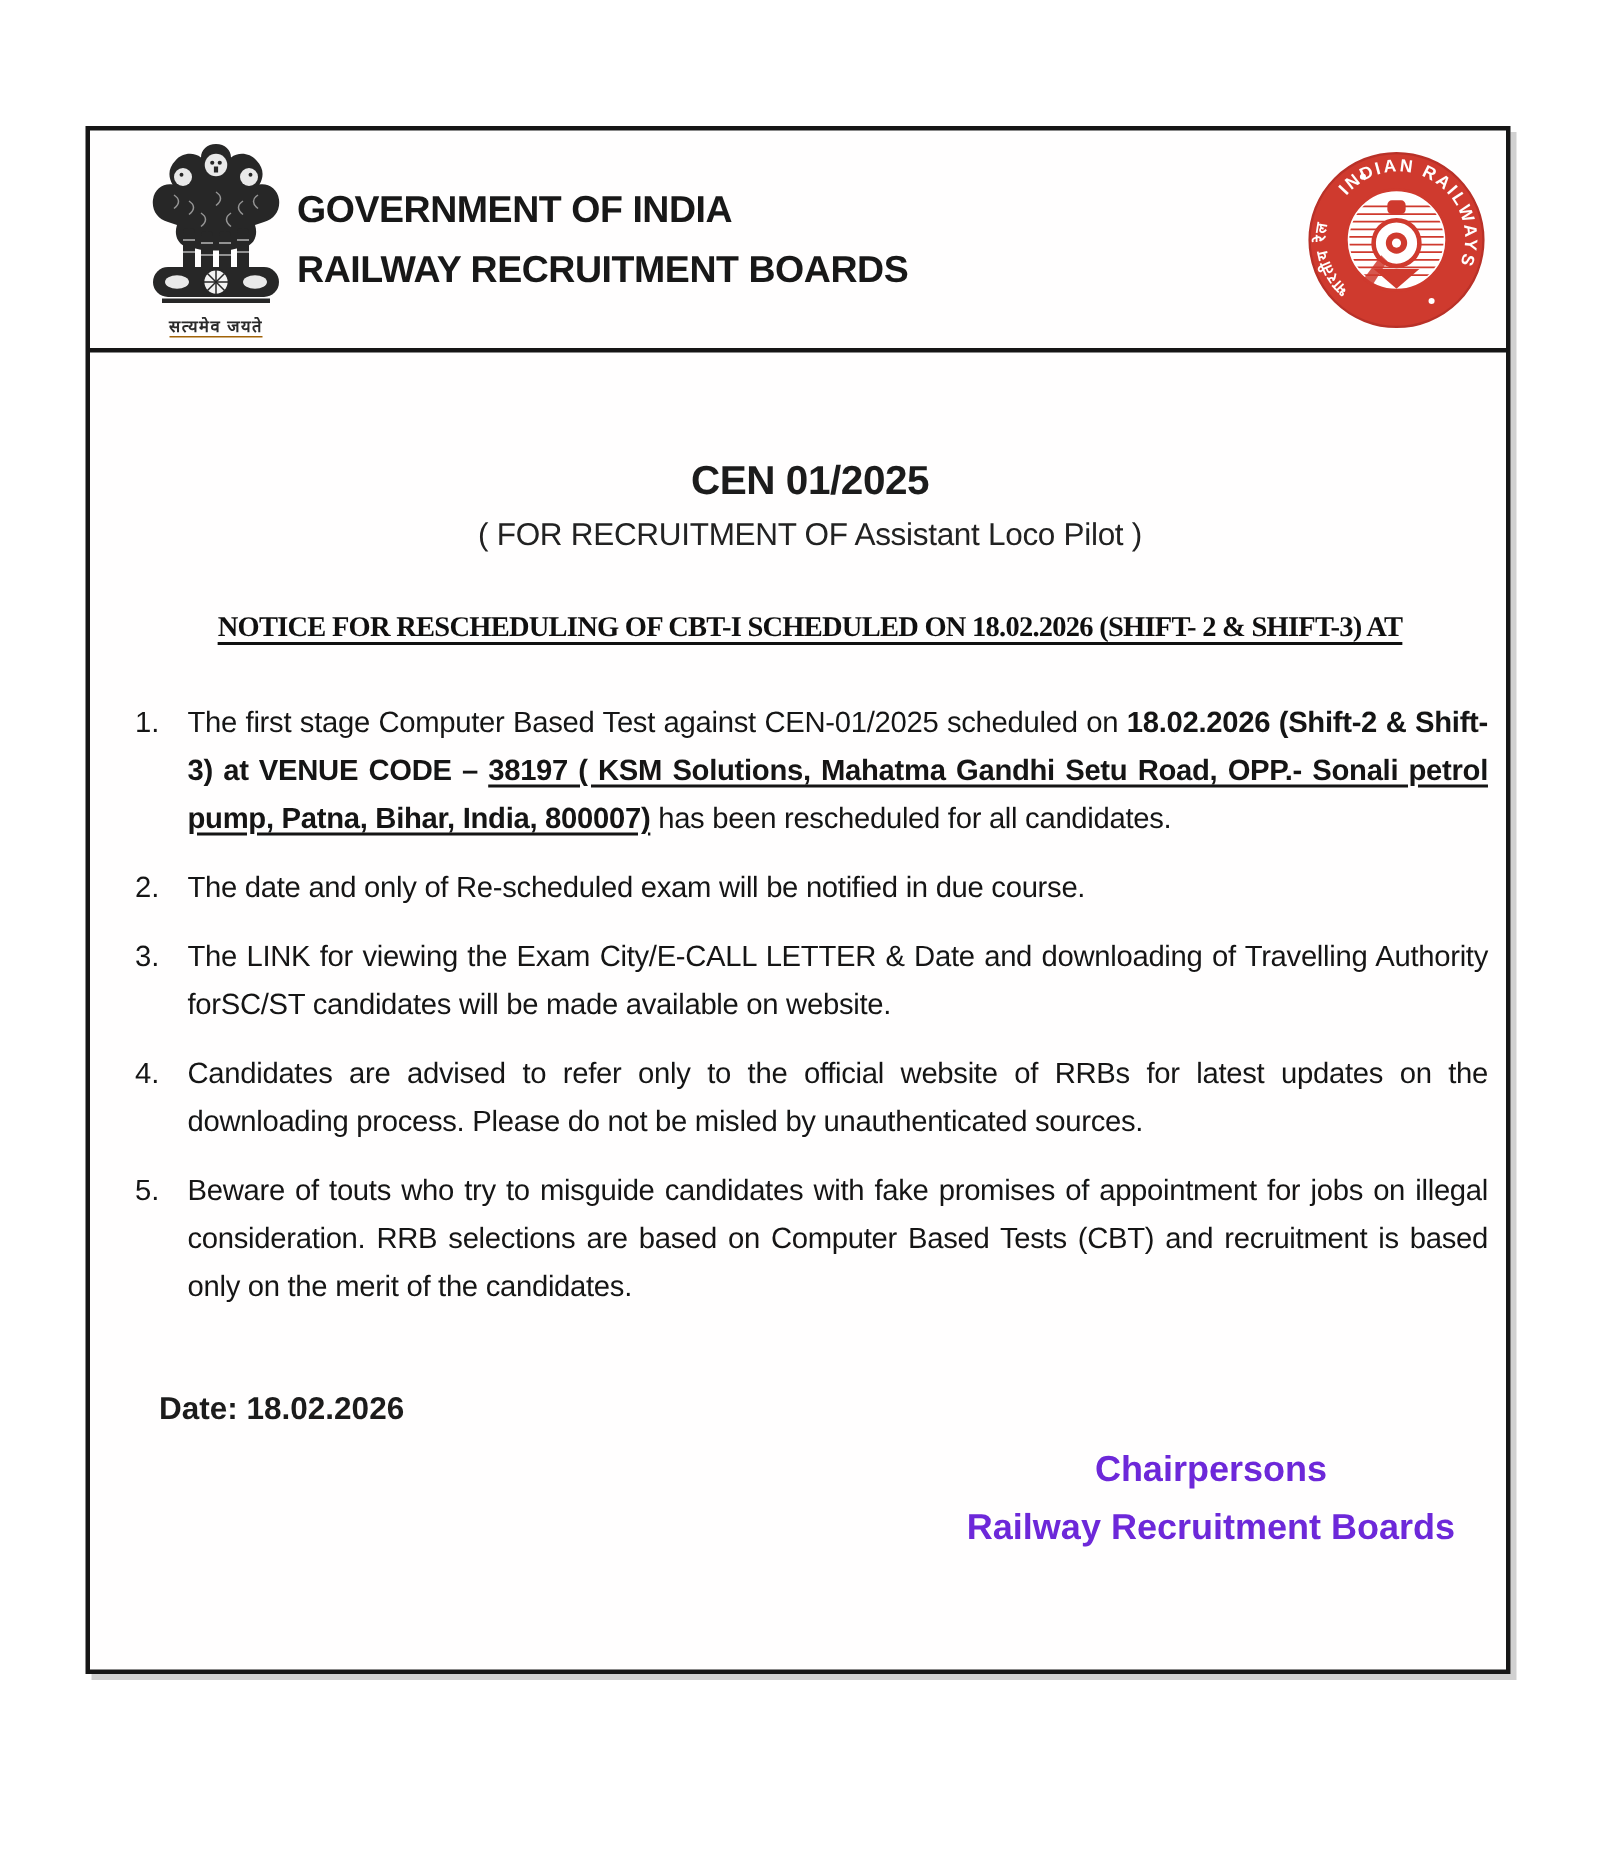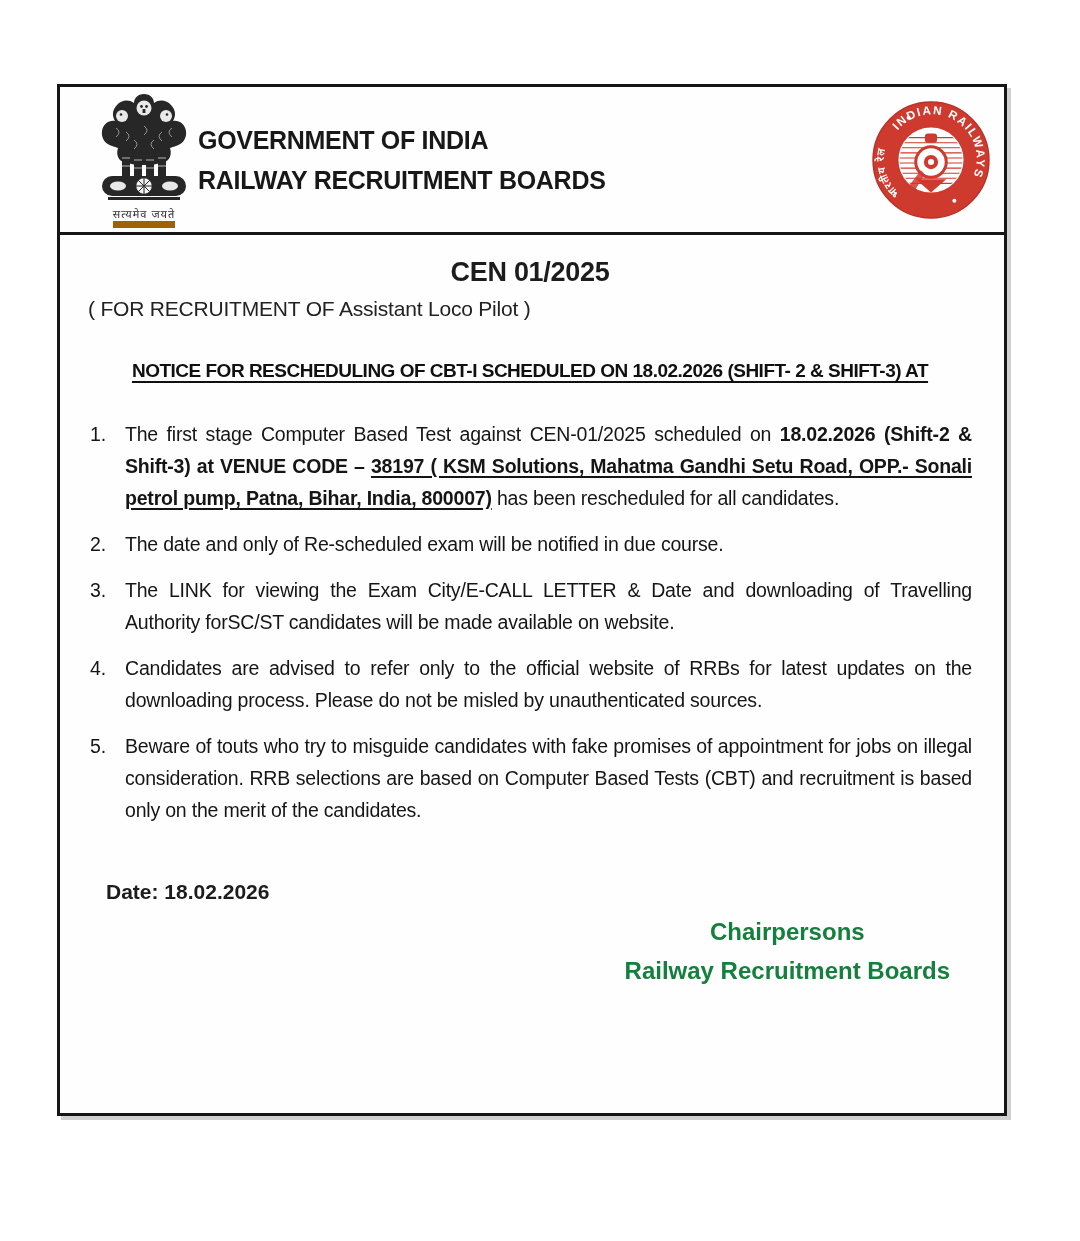--- a/index.html
+++ b/index.html
@@ -26,51 +26,52 @@
     display: flex;
     align-items: center;
     padding: 4px 10px 4px 30px;
   }
   .emblem-wrap {
     width: 108px;
     display: flex; flex-direction: column; align-items: center;
     flex: 0 0 auto;
   }
   .emblem-caption {
-    font-size: 11px; font-weight: normal; color: #2b2b2b;
+    font-size: 11px; font-weight: bold; color: #2b2b2b;
     letter-spacing: 1px; margin-top: -2px;
-    border-bottom: 7px solid #a16207;
+    border-bottom: 1px solid #a16207;
   }
   .header-lines {
     flex: 1 1 auto;
     font-weight: bold;
     font-size: 25px;
     line-height: 40px;
     letter-spacing: -0.3px;
     color: #181818;
   }
   .rail-logo-wrap { flex: 0 0 auto; width: 122px; height: 122px; margin-right: 2px; }
   
-  .doc-body { padding: 14px 32px 0 28px; }
+  .doc-body { padding: 14px 12px 0 28px; margin-top: 48px; }
   .cen-title {
     text-align: center; font-weight: bold; font-size: 27px;
     margin-top: 8px; letter-spacing: -0.3px;
   }
   .cen-subtitle {
-    font-size: 21px; margin-top: 9px;
+    text-align: center; font-size: 21px; margin-top: 9px;
     color: #222; letter-spacing: -0.2px;
   }
   .notice-heading {
     margin-top: 30px;
     text-align: center;
     font-weight: bold;
     font-size: 19px;
     letter-spacing: -0.5px;
     line-height: 39px;
     color: #101010;
+    font-family: Liberation Serif, serif;
   }
   .notice-heading .h-line {
     text-decoration: underline;
     text-decoration-thickness: 2px;
     text-underline-offset: 4px;
   }
   .items { margin-top: 28px; }
   .item {
     display: flex;
     gap: 7px;
@@ -104,21 +105,21 @@
   }
   .signature {
     margin-top: 8px;
     margin-left: auto;
     margin-right: 22px;
     width: fit-content;
     text-align: center;
     font-weight: bold;
     font-size: 24px;
     line-height: 39px;
-    color: #15803d;
+    color: #6d28d9;
   }
 </style>
 </head>
 <body>
 
 <div class="doc">
 
   <header class="doc-header">
 
     <div class="emblem-wrap">

